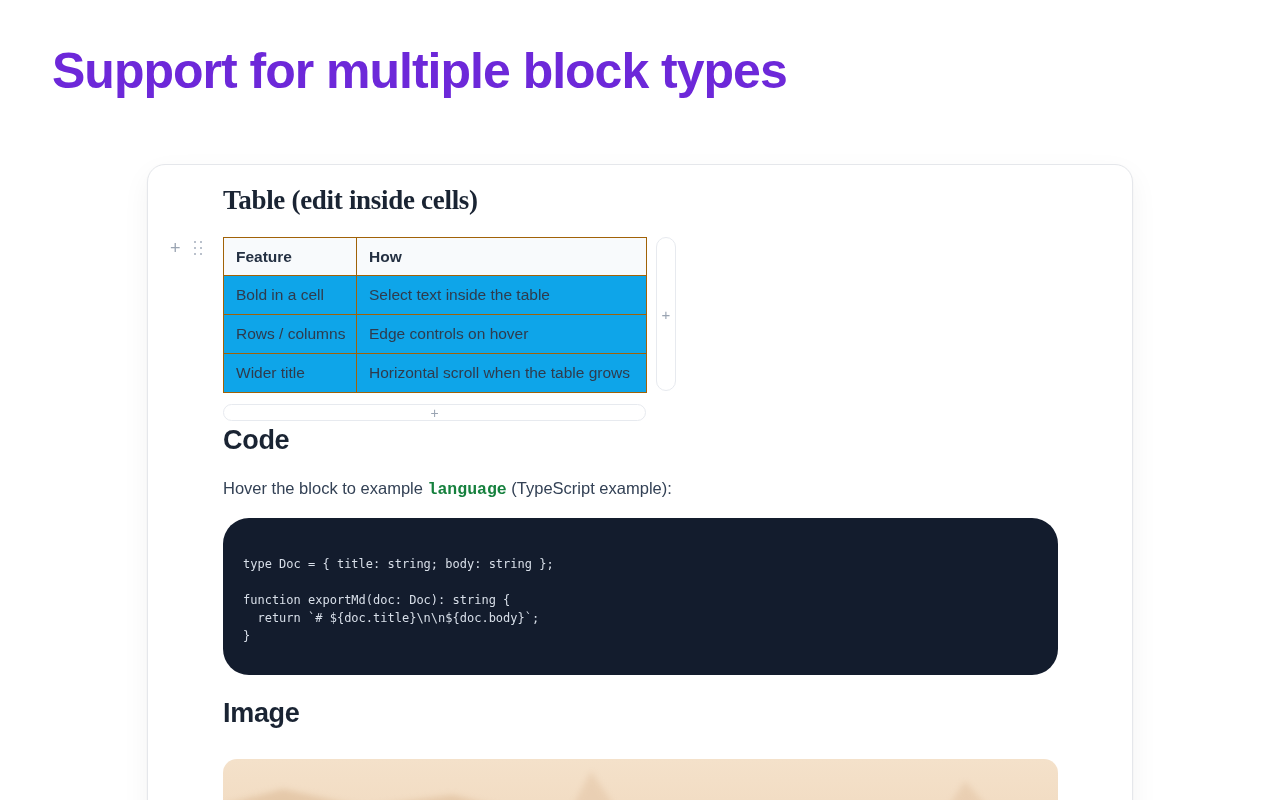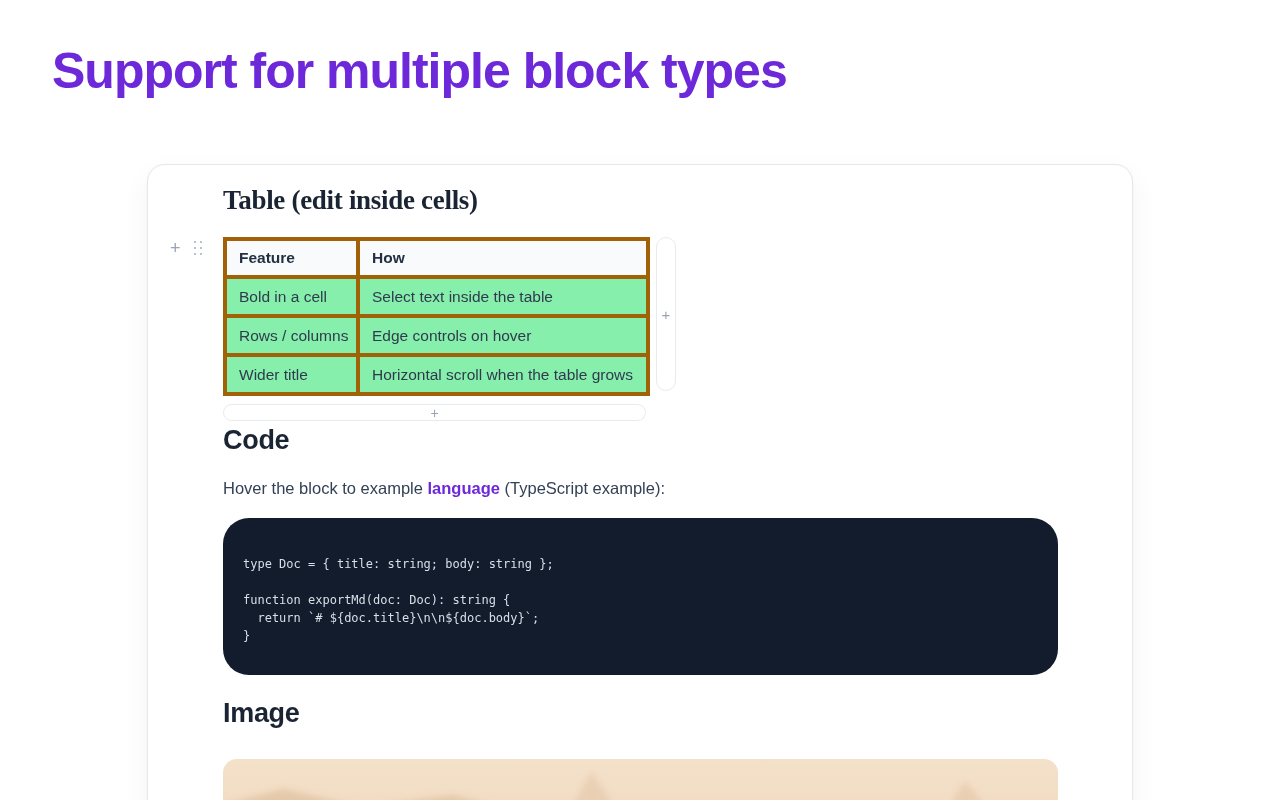--- a/index.html
+++ b/index.html
@@ -83,37 +83,37 @@
   .doc-table {
     position: absolute;
     left: 75px;
     top: 72px;
     width: 423px;
     border-collapse: collapse;
     table-layout: fixed;
     font-size: 15.5px;
   }
   .doc-table th, .doc-table td {
-    border: 4px solid #a16207;
+    border: 1px solid #a16207;
     padding: 0 12px;
     text-align: left;
     vertical-align: middle;
     overflow: hidden;
     white-space: nowrap;
   }
   .doc-table th {
     background: #f8fafc;
     height: 38px;
     font-weight: 700;
     color: #243042;
   }
   .doc-table td {
     height: 39px;
     color: #2f3b4d;
-    background: #86efac;
+    background: #0ea5e9;
   }
   .col-feature { width: 133px; }
   .col-how { width: 290px; }
 
   .add-col-btn {
     position: absolute;
     left: 508px;
     top: 72px;
     width: 20px;
     height: 154px;
@@ -147,21 +147,21 @@
 
   
   .code-intro {
     position: absolute;
     left: 75px;
     top: 311px;
     font-size: 16.5px;
     color: #334155;
     line-height: 24px;
   }
-  .code-intro b { color: #6d28d9; font-weight: 700; }
+  .code-intro b { color: #15803d; font-weight: 700; font-family: Liberation Mono, monospace; }
 
   .code-block {
     position: absolute;
     left: 75px;
     top: 353px;
     width: 835px;
     height: 157px;
     background: #131c2d;
     border-radius: 26px;
     overflow: hidden;

